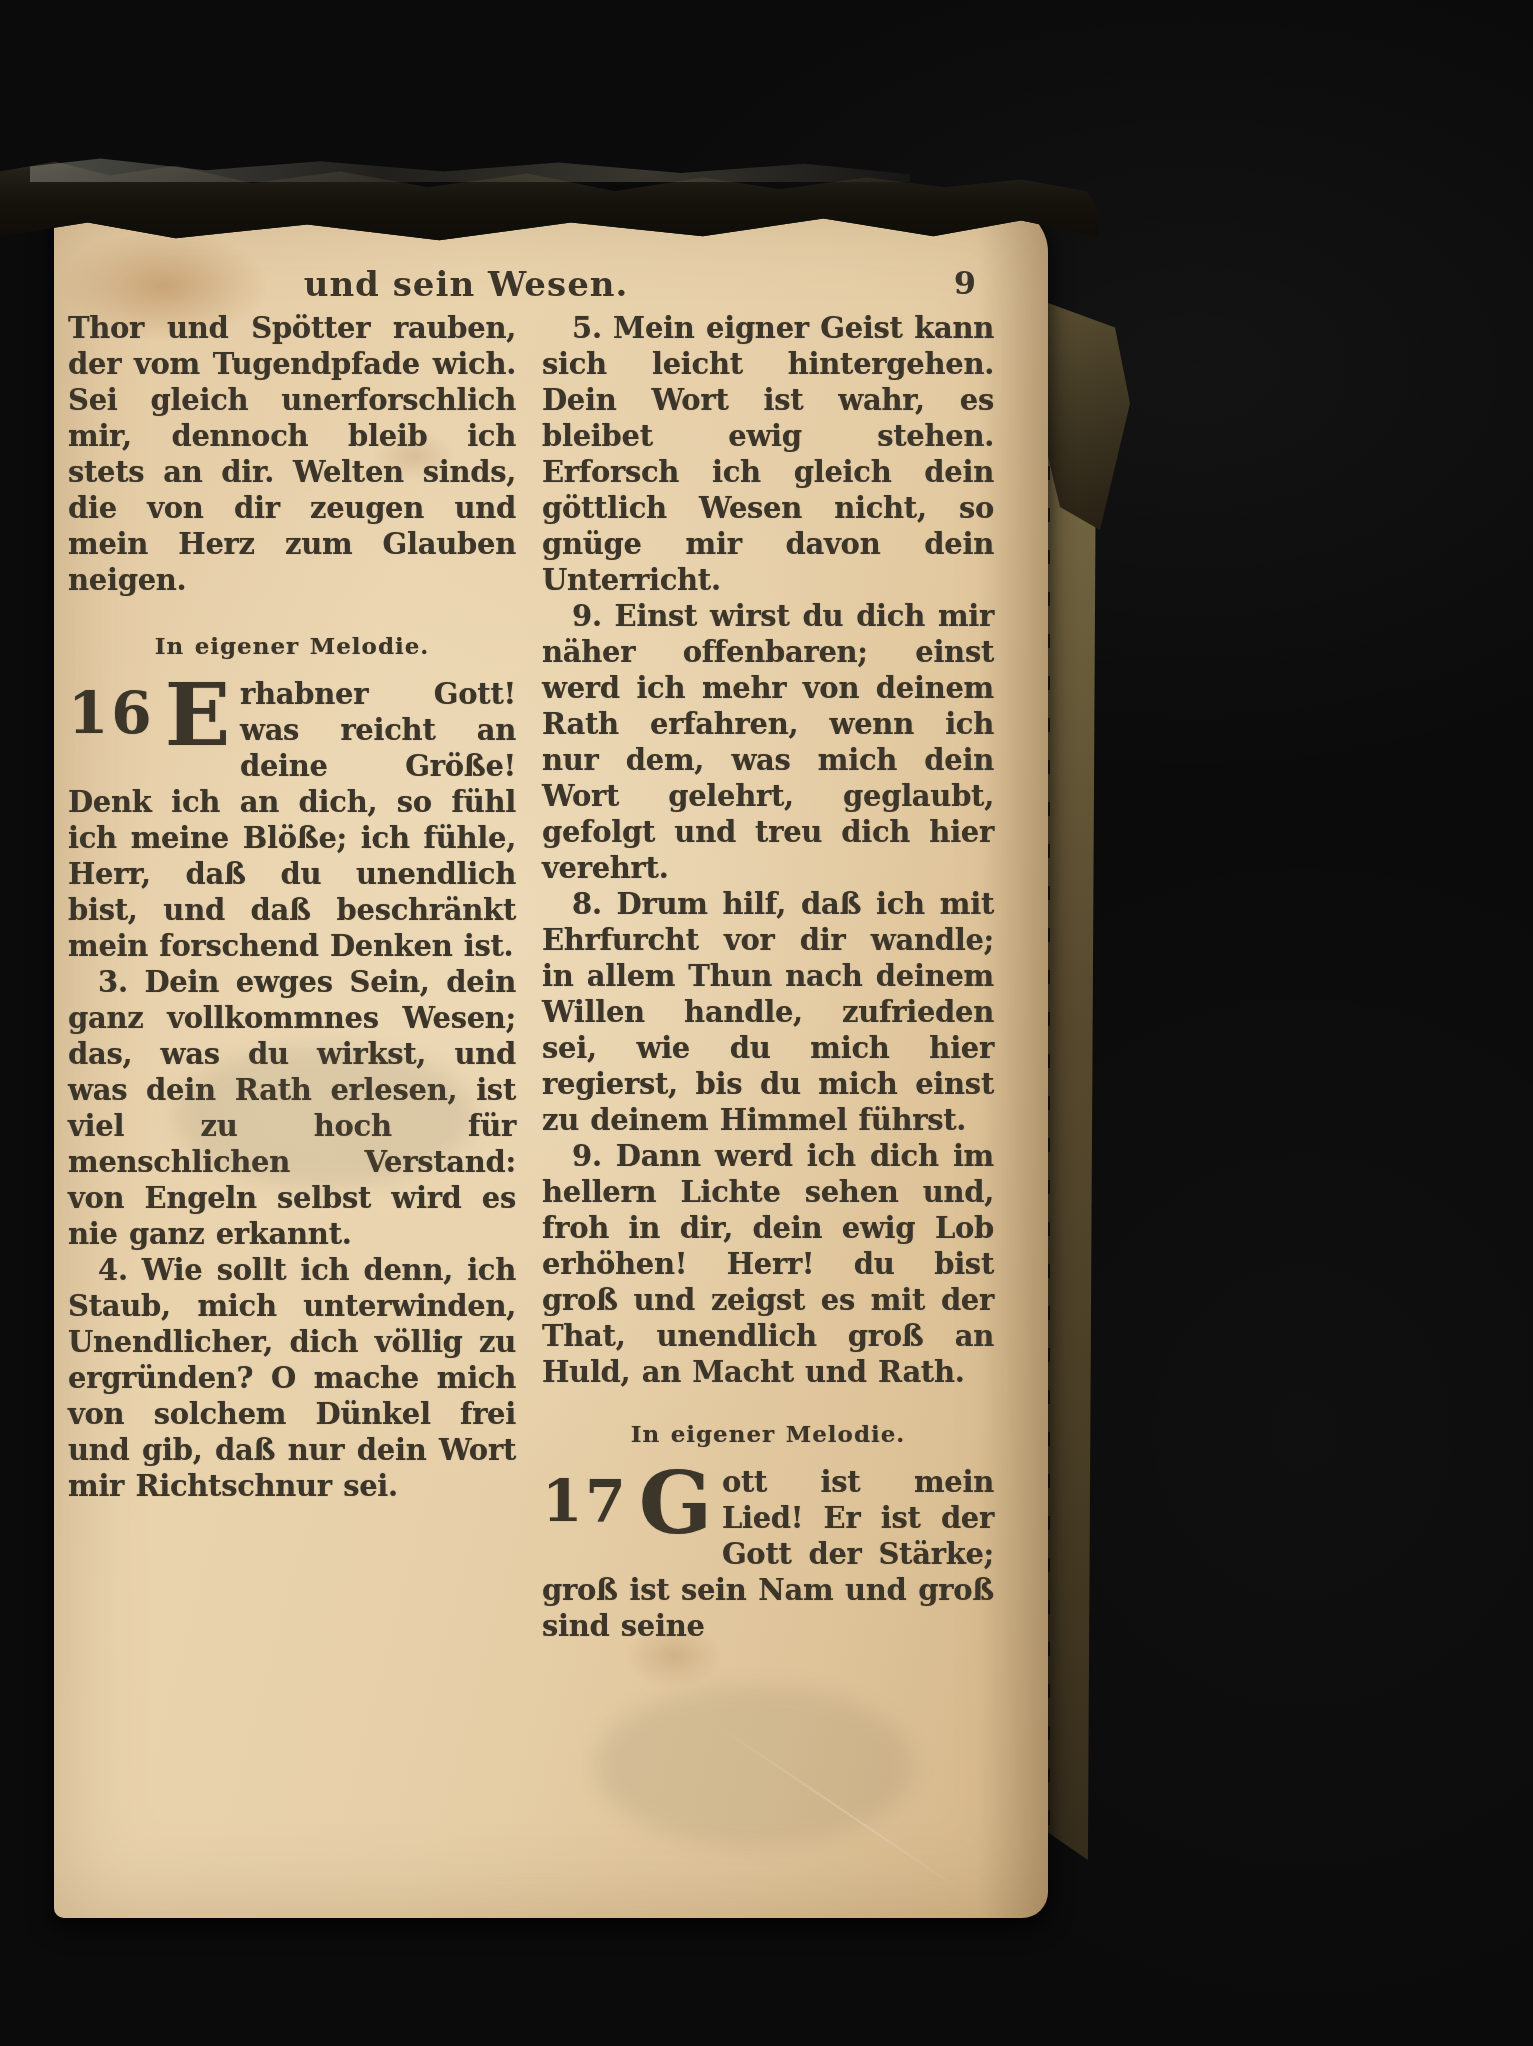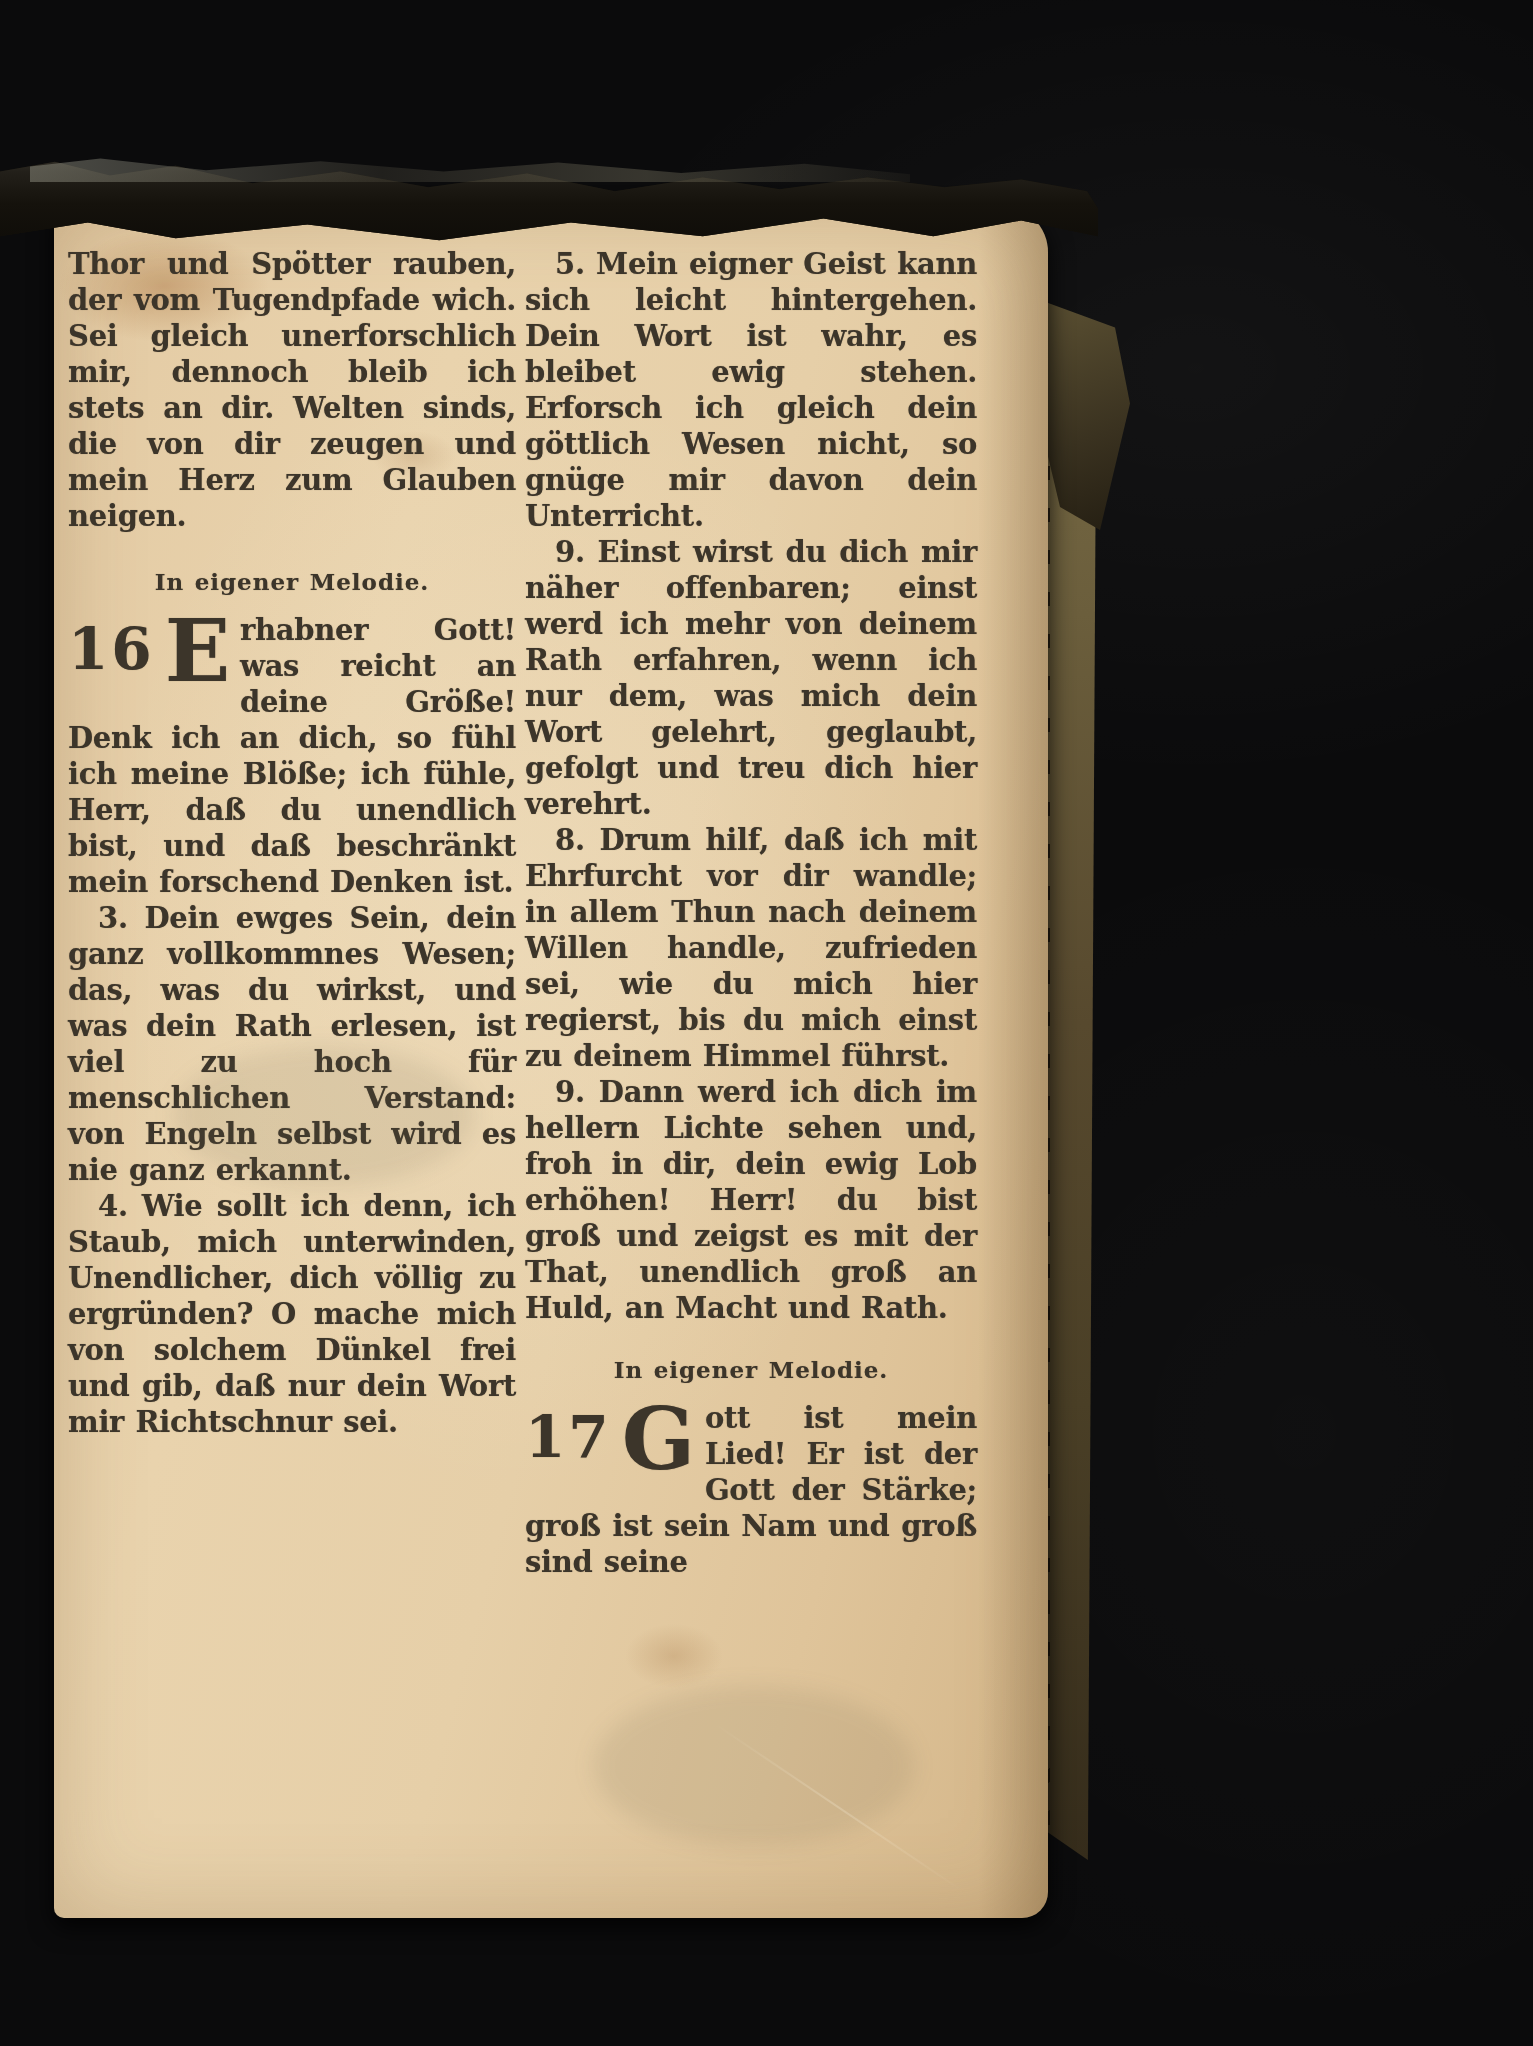--- a/index.html
+++ b/index.html
@@ -73,21 +73,21 @@
 
   
   .running-header{position:relative;height:104px;}
   .header-title{
     position:absolute;left:0;right:170px;top:58px;text-align:center;
     font-size:34px;font-weight:bold;letter-spacing:1px;
   }
   .page-number{position:absolute;right:72px;top:58px;font-size:32px;font-weight:bold;}
 
   
-  .columns{display:flex;gap:9px;padding:0 54px 0 14px;margin-top:40px;}
+  .columns{display:flex;gap:26px;padding:0 54px 0 14px;}
   .col{text-align:justify;font-size:29px;line-height:36px;font-weight:bold;
        letter-spacing:-0.3px;word-spacing:1.5px;
        text-shadow:0 0 1px rgba(60,48,36,.45);}
   .col-left{width:448px;}
   .col-right{width:452px;}
   .col p{margin:0;}
   .verse{text-indent:30px;}
   .melodie{
     text-align:center;text-indent:0;font-size:23px;letter-spacing:1px;
     margin:30px 0 12px 0;font-weight:bold;
@@ -105,20 +105,24 @@
 <div class="scene">
 
   <div class="fore-edge"></div>
   <div class="torn-corner"></div>
 
   <div class="page">
     <div class="bleed b1"></div>
     <div class="bleed b2"></div>
     <div class="crease"></div>
 
+    <header class="running-header">
+      <span class="header-title">und sein Wesen.</span>
+      <span class="page-number">9</span>
+    </header>
 
     <div class="columns">
 
       <div class="col col-left">
         <p class="cont">Thor und Spötter rauben, der vom Tugendpfade wich. Sei gleich unerforschlich mir, dennoch bleib ich stets an dir. Welten sinds, die von dir zeugen und mein Herz zum Glauben neigen.</p>
 
         <div class="melodie">In eigener Melodie.</div>
 
         <div class="hymn-block">
           <span class="hymn-lead">

